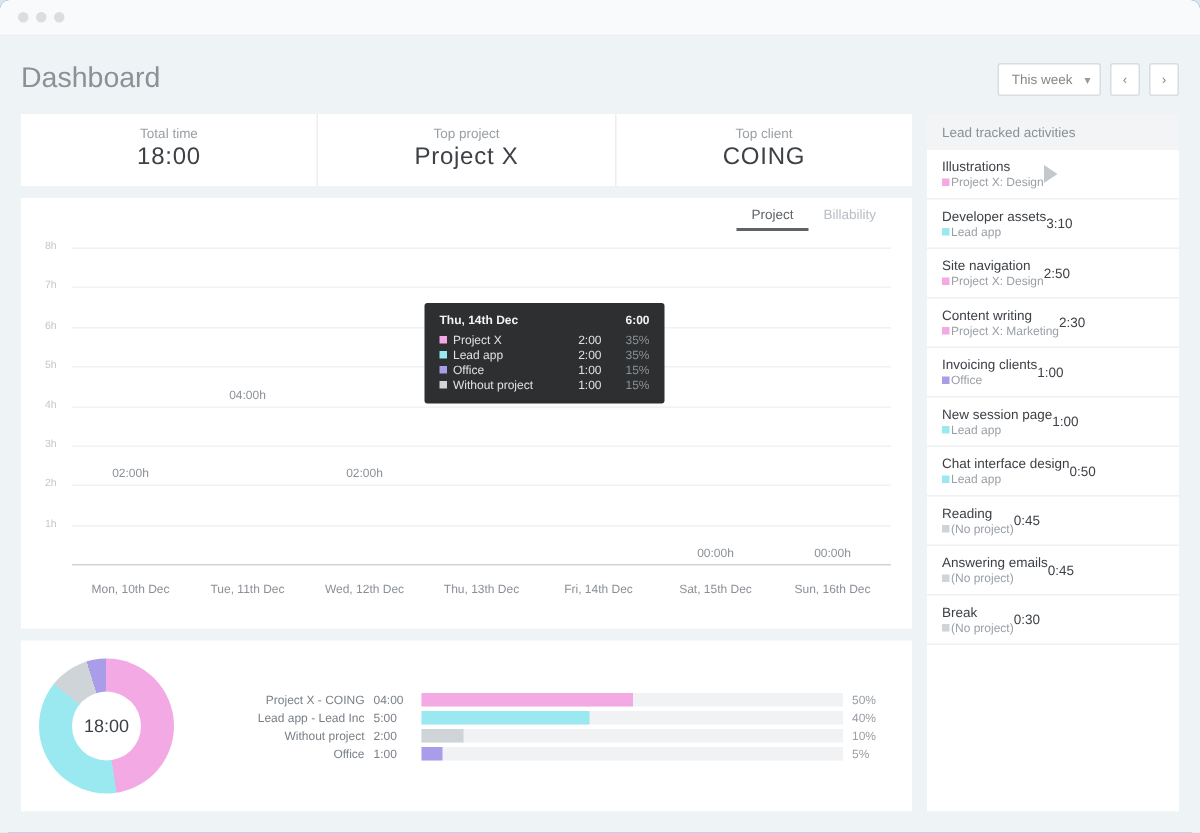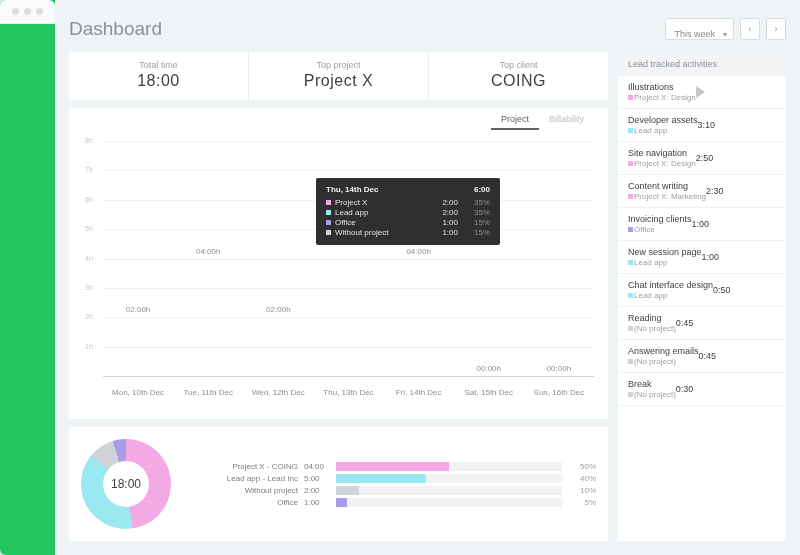--- a/index.html
+++ b/index.html
@@ -1,24 +1,24 @@
 <!DOCTYPE html>
 <html><head>
 <meta charset="utf-8">
 <style>
 * { margin: 0; padding: 0; box-sizing: border-box; }
 body { font-family: -apple-system, BlinkMacSystemFont, "Segoe UI", Arial, sans-serif; background: #d4e7eb; width: 800px; height: 555px; overflow: hidden; }
-.window { width: 800px; height: 555px; background: #22c55e; border-radius: 6px; display: flex; flex-direction: row; }
+.window { width: 800px; height: 555px; background: #6d28d9; border-radius: 6px; display: flex; flex-direction: column; }
 .titlebar { height: 24px; display: flex; align-items: center; padding: 0 12px; gap: 5px; background: #f9fafb; border-bottom: 1px solid #eee; border-radius: 6px 6px 0 0; }
 .dot { width: 7px; height: 7px; border-radius: 50%; background: #ddd; }
 .app { flex: 1; background: #eef3f5; padding: 12px 14px 14px 14px; display: flex; flex-direction: column; overflow: hidden; }
 .header { display: flex; justify-content: space-between; align-items: center; height: 34px; }
 .header h1 { font-size: 19px; font-weight: 400; color: #8c9196; }
 .date-ctrl { display: flex; gap: 6px; align-items: center; }
-.select { background: #fff; border: 1px solid #d7dde2; height: 22px; font-size: 9px; color: #888; padding: 0 18px 0 8px; border-radius: 2px; position: relative; display: flex; align-items: flex-end; }
+.select { background: #fff; border: 1px solid #d7dde2; height: 22px; font-size: 9px; color: #888; padding: 0 18px 0 8px; border-radius: 2px; position: relative; display: flex; align-items: center; }
 .select::after { content: "▾"; position: absolute; right: 6px; font-size: 8px; color: #999; }
 .navbtn { width: 20px; height: 22px; border: 1px solid #d7dde2; background: #fff; border-radius: 2px; color: #888; font-size: 9px; display: flex; align-items: center; justify-content: center; cursor: pointer; }
 .body { flex: 1; display: flex; gap: 10px; margin-top: 6px; overflow: hidden; }
 .left { flex: 1; display: flex; flex-direction: column; gap: 8px; }
 .stats { display: flex; background: #fff; }
 .stat { flex: 1; text-align: center; padding: 8px 0 10px 0; border-right: 1px solid #eee; }
 .stat:last-child { border-right: none; }
 .stat-label { font-size: 9px; color: #9aa0a6; }
 .stat-value { font-size: 16px; color: #3d4146; margin-top: 2px; letter-spacing: 0.5px; }
 .chart-card { flex: 1; background: #fff; position: relative; padding: 18px 14px 10px 14px; display: flex; flex-direction: column; }
@@ -30,39 +30,39 @@
 .gline { position: absolute; left: 0; right: 0; border-top: 1px solid #f0f2f4; font-size: 7px; color: #c3c8cd; }
 .gline span { position: absolute; left: -18px; top: -5px; }
 .baseline { position: absolute; left: 20px; right: 0; bottom: 32px; border-top: 1px solid #cfd4d8; }
 .bars { position: absolute; left: 20px; right: 0; top: 4px; bottom: 32px; display: flex; }
 .col { flex: 1; position: relative; height: 100%; }
 .stack { position: absolute; bottom: 0; left: 12%; right: 12%; display: flex; flex-direction: column-reverse; }
 .seg { width: 100%; }
 .barlabel { position: absolute; width: 100%; text-align: center; font-size: 8px; color: #8b9096; }
 .xlabels { position: absolute; left: 20px; right: 0; bottom: 12px; display: flex; }
 .xlabel { flex: 1; text-align: center; font-size: 8px; color: #8b9096; }
-.tooltip { position: absolute; background: #2d2f31; color: #f2f2f2; border-radius: 2px; padding: 7px 10px; font-size: 8px; top: 70px; left: 247px; width: 184px; }
+.tooltip { position: absolute; background: #2d2f31; color: #f2f2f2; border-radius: 2px; padding: 7px 10px; font-size: 8px; top: 70px; left: 269px; width: 160px; }
 .tt-head { display: flex; justify-content: space-between; font-weight: 600; margin-bottom: 4px; }
 .tt-row { display: flex; align-items: center; gap: 4px; margin: 1px 0; }
 .sq { width: 5px; height: 5px; display: inline-block; }
 .tt-name { flex: 1; color: #e1e1e1; }
 .tt-val { width: 30px; text-align: right; color: #e1e1e1; }
 .tt-pct { width: 28px; text-align: right; color: #8a8f93; }
 .breakdown { background: #fff; display: flex; padding: 12px; gap: 12px; align-items: center; }
 .donut-wrap { position: relative; width: 90px; height: 90px; }
 .donut { width: 90px; height: 90px; border-radius: 50%; position: relative; }
 .donut::after { content: ""; position: absolute; top: 22px; left: 22px; width: 46px; height: 46px; border-radius: 50%; background: #fff; }
 .donut-label { position: absolute; top: 50%; left: 50%; transform: translate(-50%,-50%); font-size: 12px; color: #3d4146; z-index: 1; }
 .bd-rows { flex: 1; }
 .bd-row { display: flex; align-items: center; gap: 6px; margin: 3px 0; font-size: 8px; color: #7a8086; }
 .bd-name { width: 115px; text-align: right; }
 .bd-time { width: 26px; text-align: left; }
 .bd-bar { flex: 1; height: 9px; background: #f0f2f4; position: relative; }
 .bd-fill { height: 100%; position: absolute; left: 0; top: 0; }
-.bd-pct { width: 28px; text-align: right; color: #9aa0a6; }
+.bd-pct { width: 28px; color: #9aa0a6; }
 .right { width: 168px; background: #fff; display: flex; flex-direction: column; }
 .r-head { background: #f2f4f6; font-size: 9px; color: #8c9196; padding: 7px 10px; }
 .activity { border-bottom: 1px solid #eef0f2; padding: 6px 10px; display: flex; justify-content: flex-start; align-items: center; }
 .a-left { display: flex; flex-direction: column; gap: 1px; }
 .a-title { font-size: 9px; color: #3d4146; }
 .a-proj { font-size: 8px; color: #9aa0a6; display: flex; align-items: center; gap: 1px; }
 .a-time { font-size: 9px; color: #3d4146; }
 .play { width: 0; height: 0; border-left: 9px solid #c3c8cd; border-top: 6px solid transparent; border-bottom: 6px solid transparent; }
 </style>
 </head>

